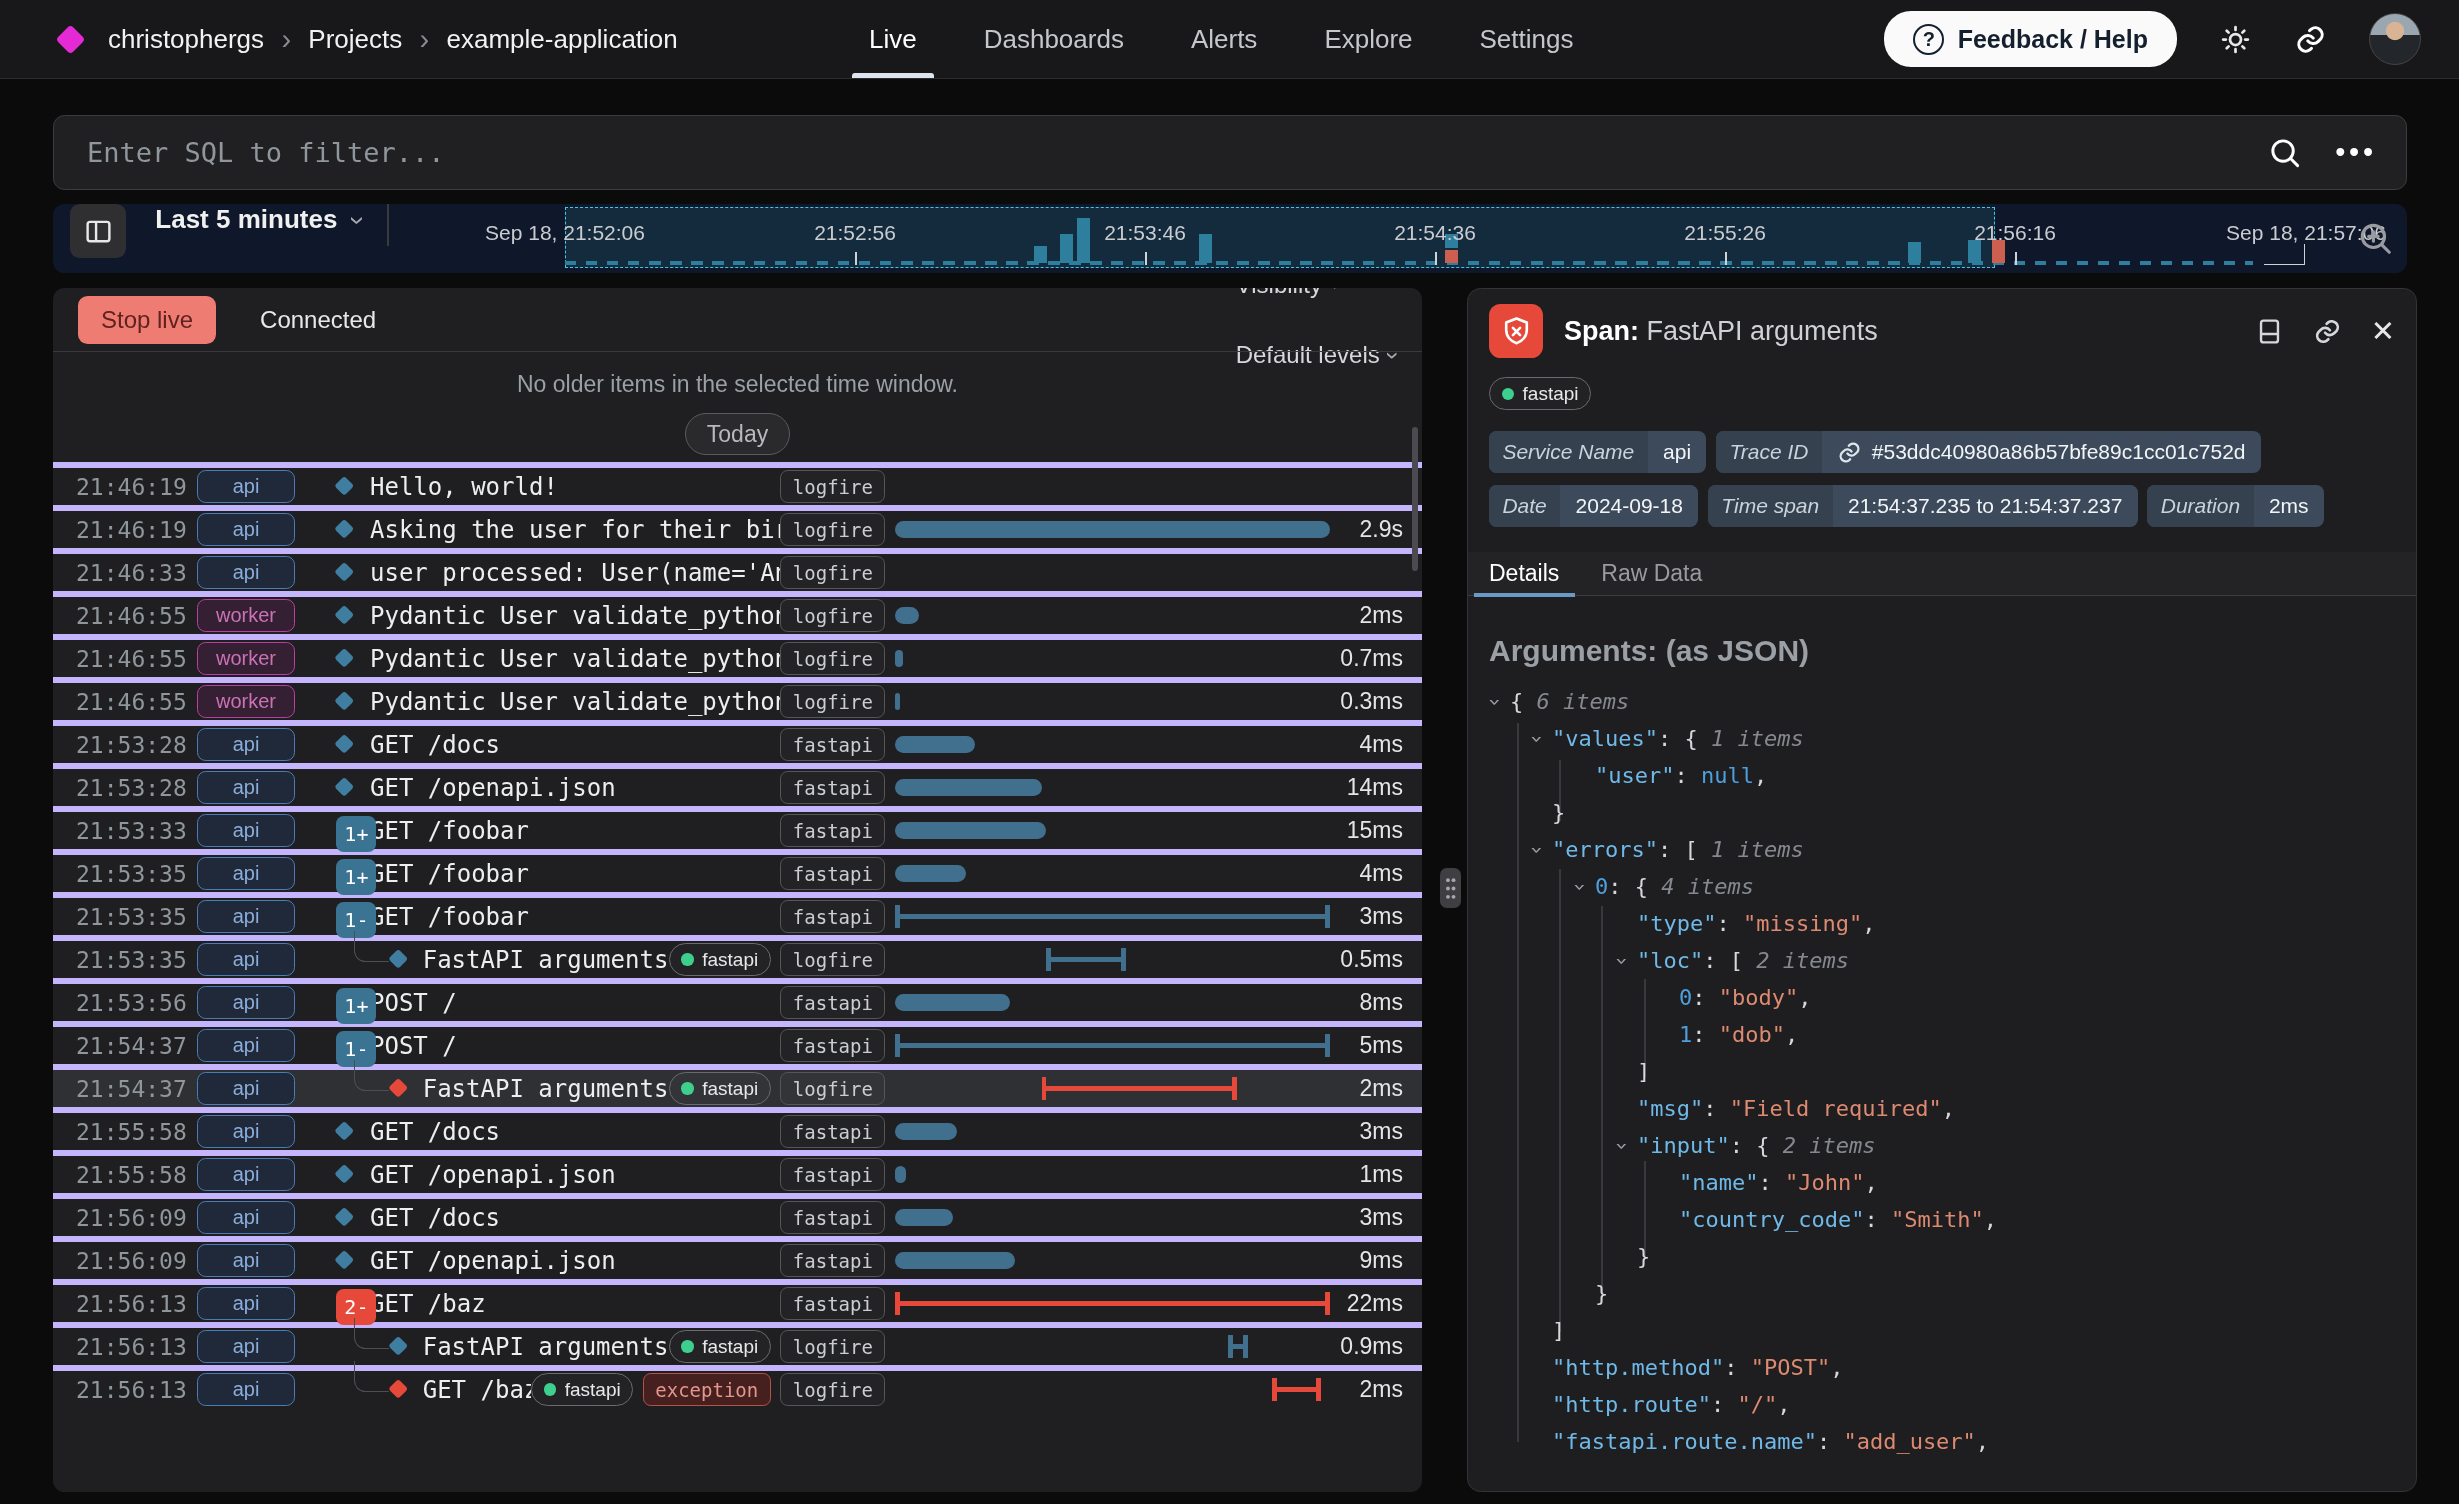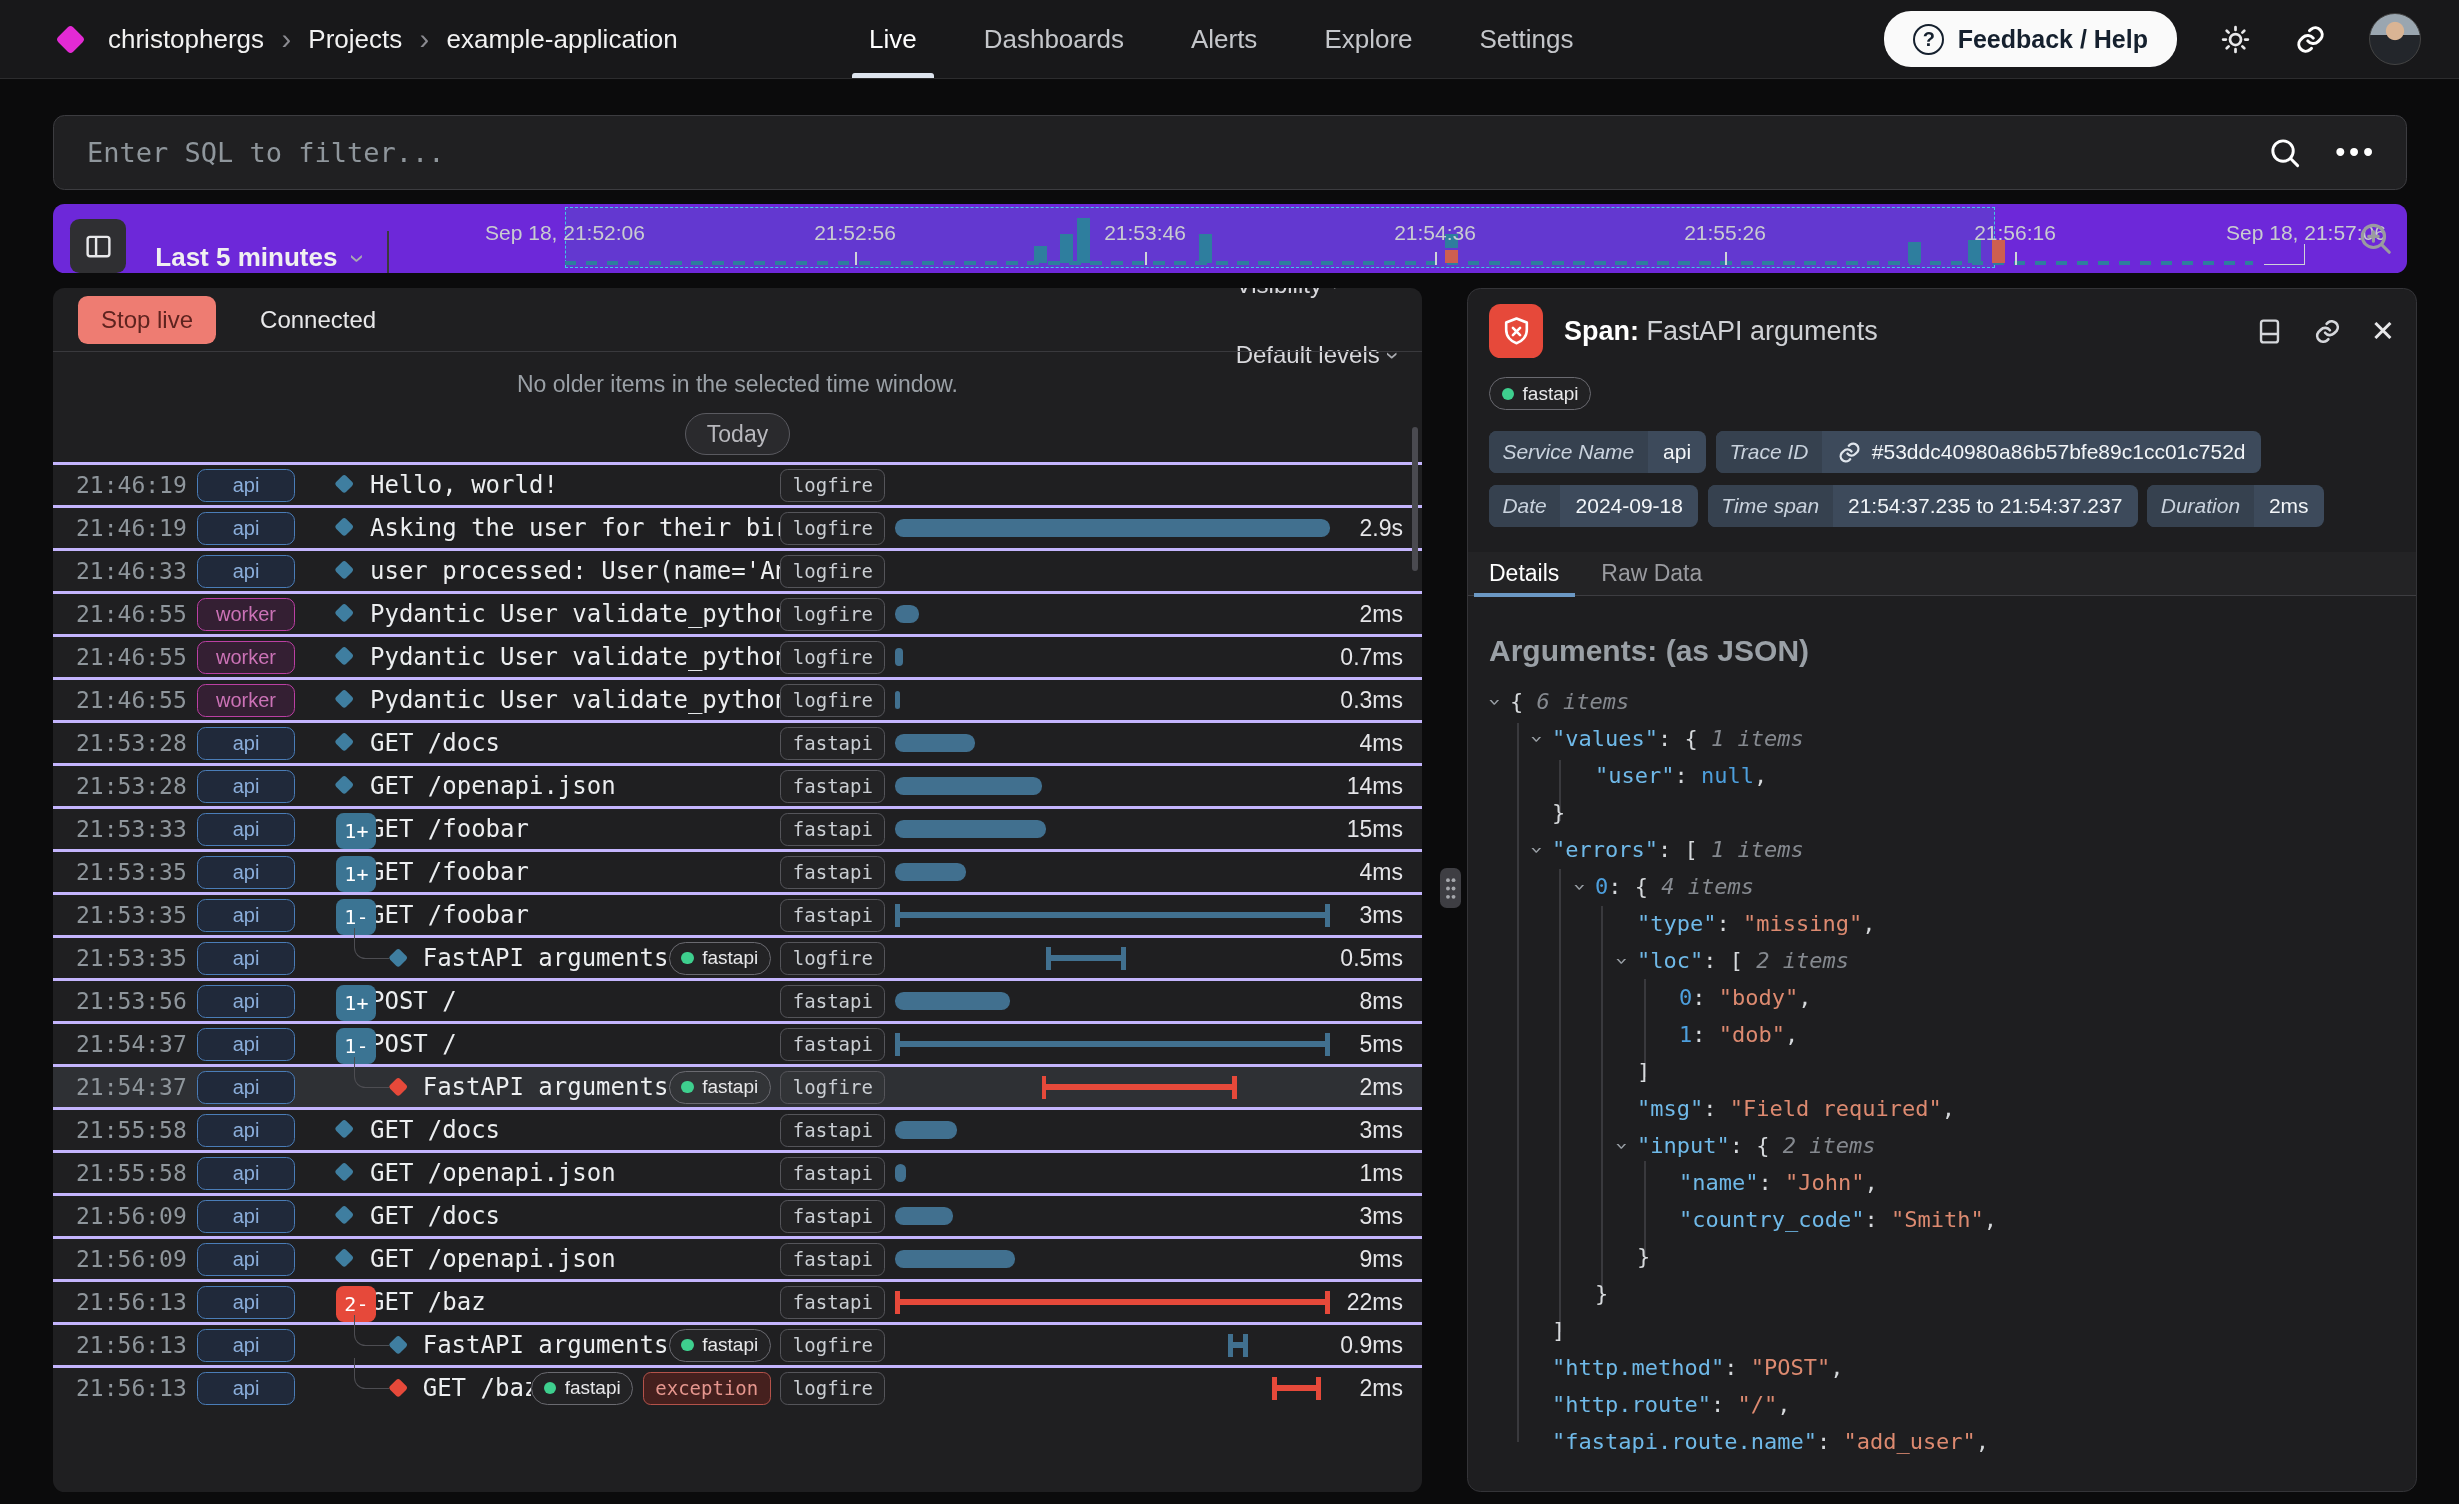--- a/index.html
+++ b/index.html
@@ -32,22 +32,22 @@
   
   .sqlbar { position:absolute; left:53px; top:115px; width:2354px; height:75px; background:#202022;
     border:1.9px solid #3c3c40; border-radius:11.5px; display:flex; align-items:center; }
   .sqlbar input { flex:1; background:transparent; border:none; outline:none; color:#cfd3d8;
     font-family:"DejaVu Sans Mono", monospace; font-size:27px; padding-left:33px; }
   .sqlbar input::placeholder { color:#8f969c; }
   .sql-icons { display:flex; align-items:center; gap:33px; padding-right:29px; color:#fff; }
   .dots3 { font-size:29px; letter-spacing:3.8px; color:#fff; cursor:pointer; }
 
   
-  .timebar { position:absolute; left:53px; top:204px; width:2354px; height:69px; background:#6d28d9;
-    border-radius:11.5px; display:flex; align-items:flex-end; }
+  .timebar { position:absolute; left:53px; top:204px; width:2354px; height:69px; background:#0f172a;
+    border-radius:11.5px; display:flex; align-items:flex-start; }
   .panel-toggle { width:56px; height:54px; background:#2f2f32; border-radius:9.6px; margin-left:17.3px;
     display:flex; align-items:center; justify-content:center; cursor:pointer; }
   .range { display:flex; align-items:center; gap:15.4px; margin-left:29px; font-size:26px; color:#f0f0f0;
     font-weight:bold; cursor:pointer; }
   .chev { display:inline-block; transform:rotate(90deg) translateX(1px); color:#a9abb0; font-size:27px; font-weight:normal; }
   .tb-divider { width:1.9px; height:42px; background:#3a3a3e; margin-left:25px; }
   .timeline { position:absolute; left:432px; top:0; width:1912px; height:69px; }
   .tl-label { position:absolute; top:17.3px; transform:translateX(-50%); font-size:21px; color:#c9ccd0; white-space:nowrap; }
   .tl-tick { position:absolute; bottom:7.7px; width:1.9px; height:13.4px; background:#cfd3d8; }
   .tl-sel { position:absolute; top:2.9px; bottom:4.8px; border:1.9px dashed #41c8e4; background:rgba(52,140,162,0.16); }
@@ -67,21 +67,21 @@
   .connected { margin-left:44px; font-size:24px; color:#e8e8ea; }
   .head-right { margin-left:auto; display:flex; gap:42px; font-size:24px; color:#d8d8dc;flex-direction:column; }
   .dd { display:flex; align-items:center; gap:9.6px; cursor:pointer; }
   .dd .chev { font-size:23px; }
   .live-body { border-top:1.9px solid #39393d; height:calc(100% - 63px); position:relative; }
   .notice { text-align:center; color:#9aa0a6; font-size:23px; padding-top:19px; }
   .today { display:block; margin:15.4px auto 0; background:#2a2a2d; color:#b8b8bd; border:1.9px solid #5a5a60;
     border-radius:21px; height:42px; padding:0 21px; font-size:23px; font-family:inherit; cursor:pointer; }
   .rows { position:absolute; left:0; right:0; top:110px; }
   .row { display:grid; grid-template-columns:144px 125px 48px 1fr auto 444px 83px; align-items:center;
-    height:43px; border-top:3px solid #c4b5fd; cursor:pointer; }
+    height:43px; border-top:6px solid #c4b5fd; cursor:pointer; }
   .row.selected { background:#2e3034; }
   .r-time { padding-left:23px; font-size:23px; color:#8f969c; }
   .svc { width:98px; height:33px; border-radius:8.6px; display:flex; align-items:center; justify-content:center;
     font-size:20px; }
   .svc.api { border:1.9px solid #4a7db8; color:#8aadda; background:#20293a; }
   .svc.worker { border:1.9px solid #bb3fa3; color:#cb72b6; background:#341f33; }
   .marker { position:relative; height:100%; }
   .diamond { width:14.4px; height:14.4px; border-radius:2.9px; background:#3f7ea0; transform:rotate(45deg); }
   .diamond.red { background:#e6493a; }
   .marker > .diamond { position:absolute; left:15.4px; top:50%; margin-top:-7.7px; }

